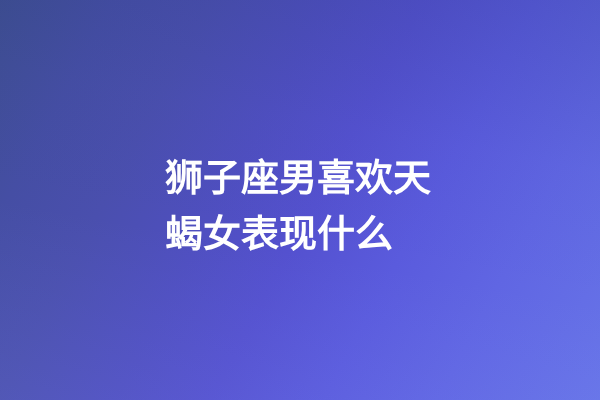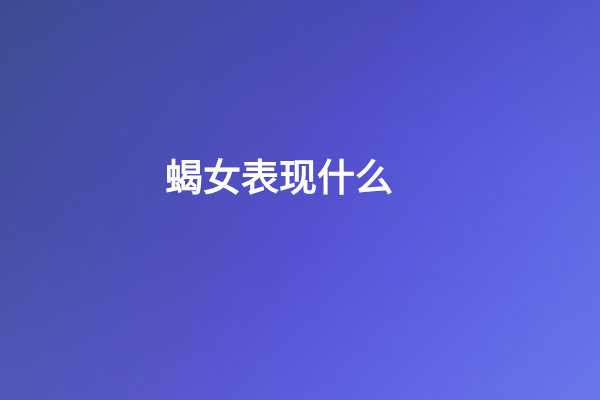--- a/index.html
+++ b/index.html
@@ -71,15 +71,16 @@
   #headline .line {
     display: block;
     height: 56px;
   }
 </style>
 </head>
 <body>
 
 <div id="card">
   <div id="headline">
+    <span class="line">狮子座男喜欢天</span>
     <span class="line">蝎女表现什么</span>
   </div>
 </div>
 
 </body></html>

